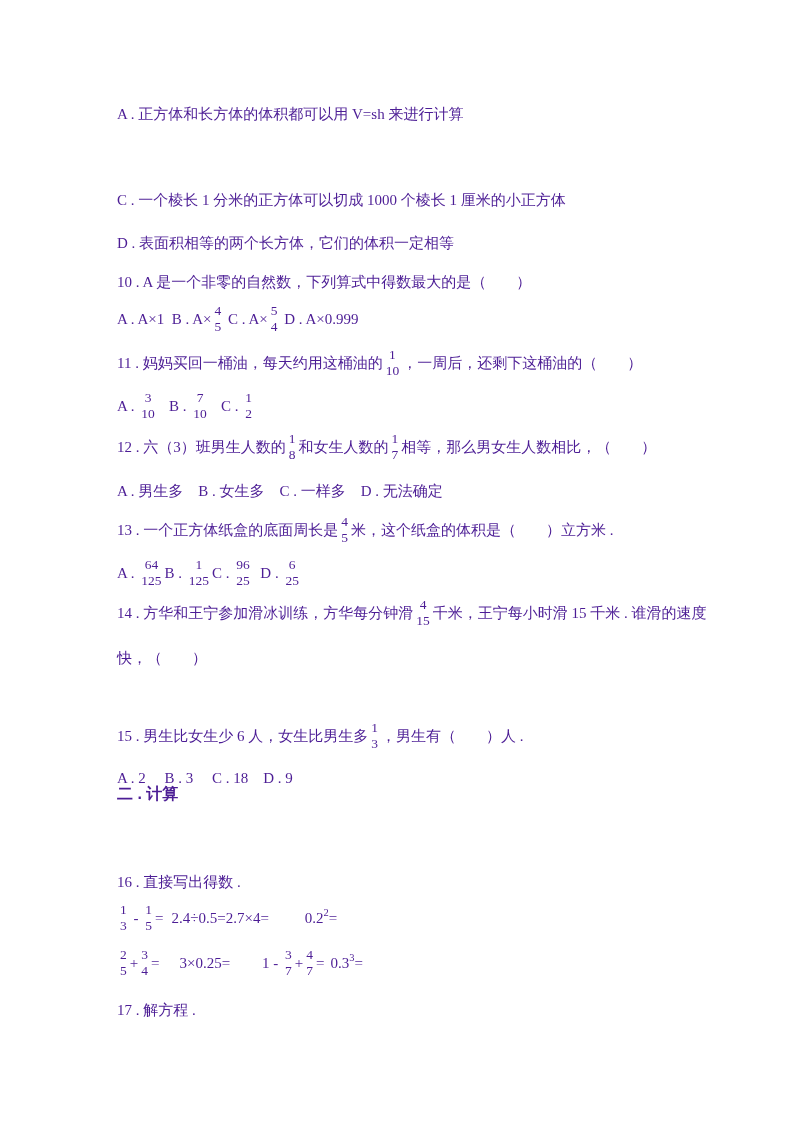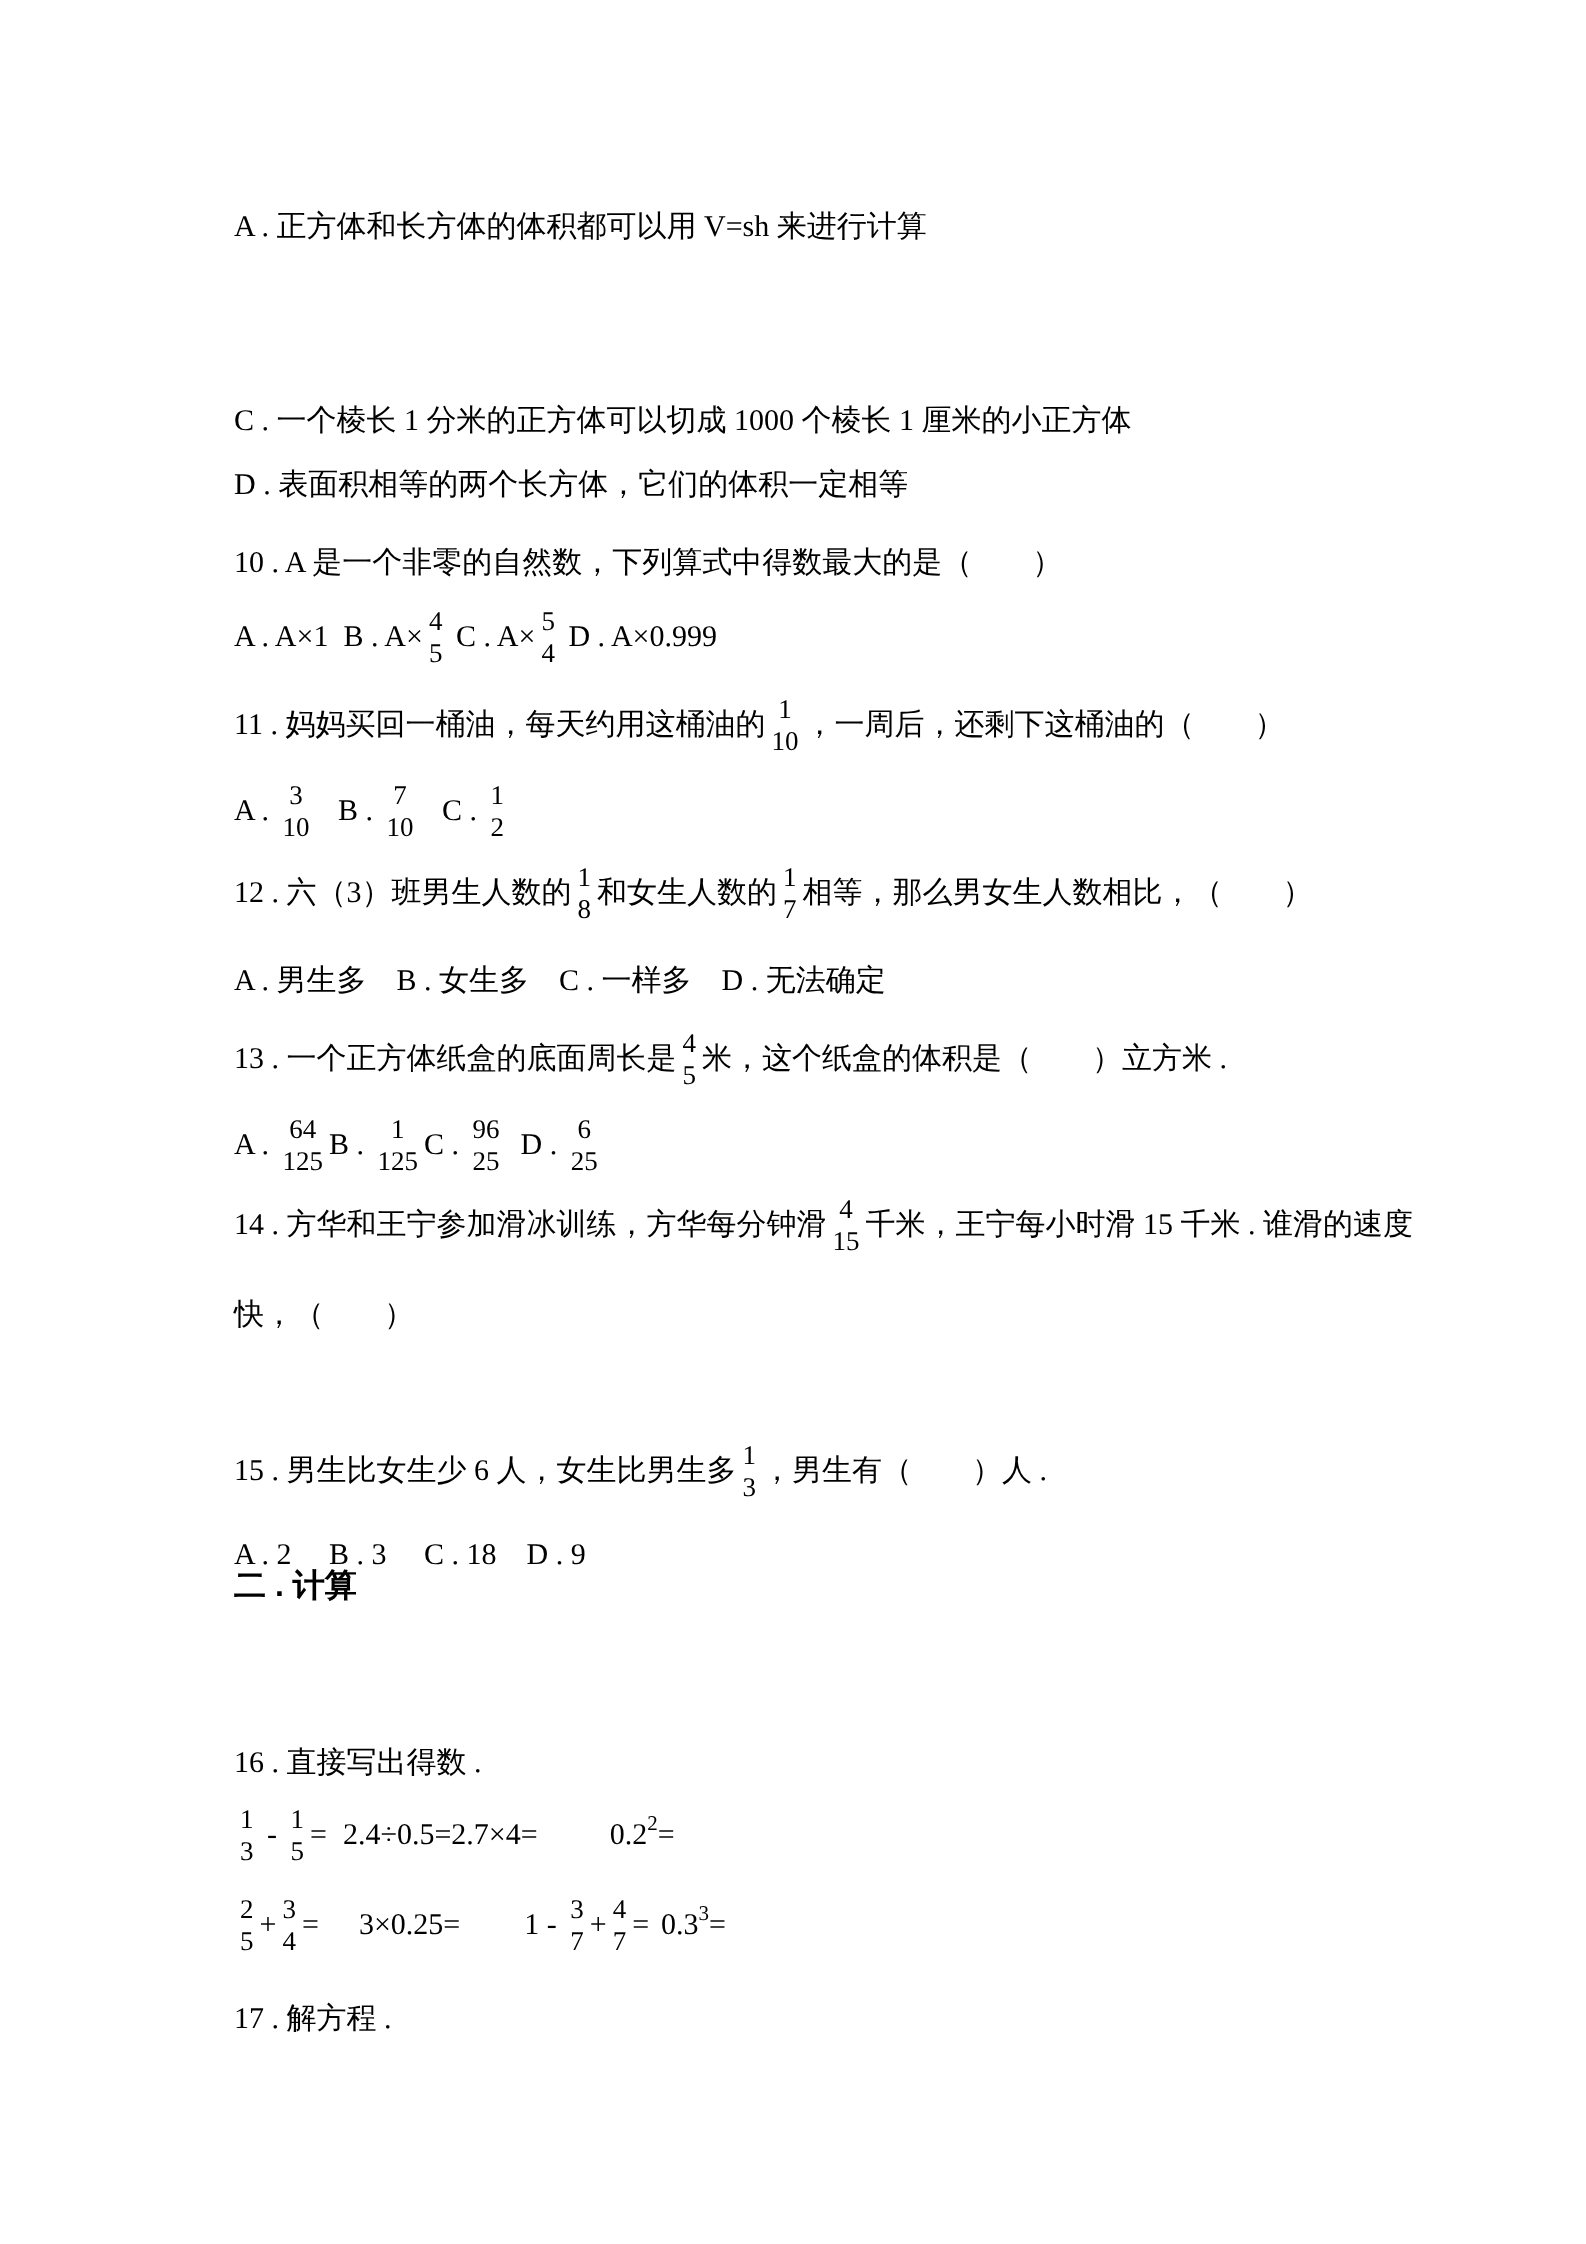--- a/index.html
+++ b/index.html
@@ -1,21 +1,21 @@
 <!DOCTYPE html>
 <html><head>
 <meta charset="utf-8">
 <style>
   * { margin:0; padding:0; box-sizing:border-box; }
   html, body { background:#ffffff; }
   .page {
     position:relative;
     width:793px; height:1122px;
     background:#fff;
-    color:#000000;
+    color:#4c1d95;
     font-family:"Liberation Serif","DejaVu Serif",serif;
     overflow:hidden;
   }
   .line {
     position:absolute;
     left:117px;
     display:flex;
     align-items:center;
     white-space:pre;
     font-size:15px;
@@ -47,21 +47,21 @@
   .g32 { margin-left:32px; }
   .g36 { margin-left:36px; }
   .g6  { margin-left:6px; }
 </style>
 </head>
 <body>
 
 <div class="page">
 
   <p class="line" style="top:104px">A . 正方体和长方体的体积都可以用 V=sh 来进行计算</p>
-  <p class="line" style="top:201px">C . 一个棱长 1 分米的正方体可以切成 1000 个棱长 1 厘米的小正方体</p>
+  <p class="line" style="top:190px">C . 一个棱长 1 分米的正方体可以切成 1000 个棱长 1 厘米的小正方体</p>
   <p class="line" style="top:233px">D . 表面积相等的两个长方体，它们的体积一定相等</p>
 
   <p class="line" style="top:272px">10 . A 是一个非零的自然数，下列算式中得数最大的是（        ）</p>
   <p class="line" style="top:303px">
     <span>A . A×1  B . A×</span>
     <span class="frac"><span class="fnum">4</span><span class="fden">5</span></span>
     <span> C . A×</span>
     <span class="frac"><span class="fnum">5</span><span class="fden">4</span></span>
     <span> D . A×0.999</span>
   </p>

